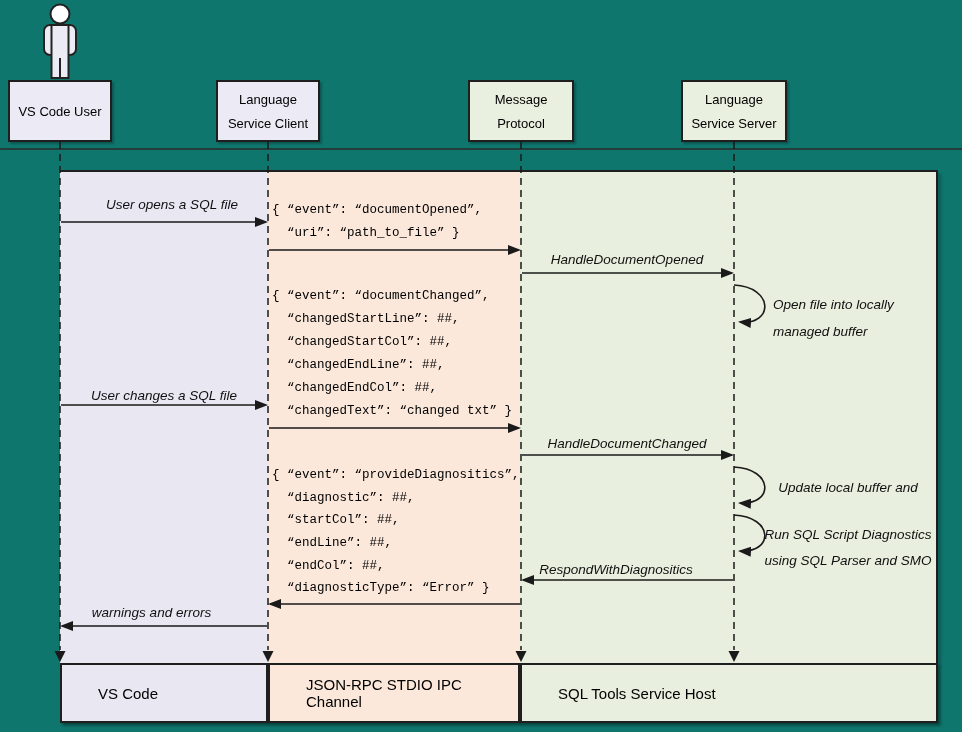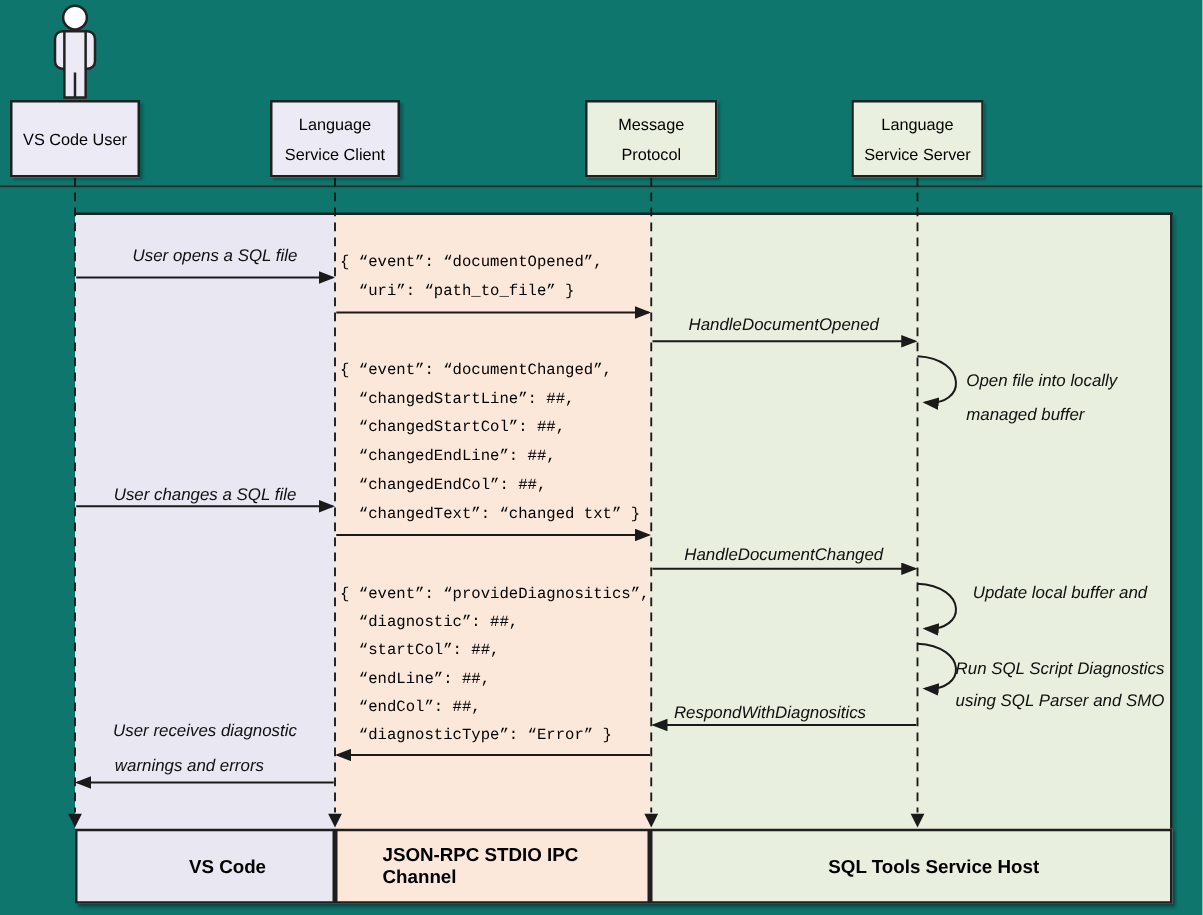--- a/index.html
+++ b/index.html
@@ -21,21 +21,21 @@
   
   .actor-box{height:62px;top:80px;box-sizing:border-box;border:2px solid #1f1f1f;
              box-shadow:2px 2px 2px rgba(0,0,0,.25);display:flex;flex-direction:column;
              align-items:center;justify-content:center;gap:9px;font-size:13px;color:#000;
              text-align:center;z-index:4;}
   .actor-lavender{background:#eceaf5;}
   .actor-green{background:#e9f0df;}
 
   
   .footer-box{top:663px;height:60px;box-sizing:border-box;border:2px solid #1f1f1f;
-              display:flex;align-items:center;justify-content:center;font-weight:bold;
+              display:flex;align-items:center;justify-content:flex-start;font-weight:normal;
               font-size:15px;color:#000;z-index:4;box-shadow:2px 2px 2px rgba(0,0,0,.25);padding-left:36px;}
   .footer-lavender{background:#e8e7f2;}
   .footer-peach{background:#fbe8da;}
   .footer-green{background:#e8efde;}
 
   
   .lbl{font-style:italic;font-size:13.5px;color:#101010;line-height:16px;z-index:3;white-space:nowrap;}
   .center{text-align:center;}
 
   
@@ -112,25 +112,24 @@
     <span>Language</span>
     <span>Service Server</span>
   </div>
 
   <div class="abs lbl center" style="left:62px;top:197px;width:220px;font-style:italic;">User opens a SQL file</div>
   <div class="abs lbl center" style="left:522px;top:252px;width:210px;">HandleDocumentOpened</div>
   <div class="abs lbl" style="left:773px;top:297px;">Open file into locally</div>
   <div class="abs lbl" style="left:773px;top:324px;">managed buffer</div>
   <div class="abs lbl center" style="left:62px;top:388px;width:204px;">User changes a SQL file</div>
   <div class="abs lbl center" style="left:522px;top:436px;width:210px;">HandleDocumentChanged</div>
-  <div class="abs lbl center" style="left:740px;top:466px;width:216px;">Update local buffer and</div>
+  <div class="abs lbl center" style="left:740px;top:480px;width:216px;">Update local buffer and</div>
   <div class="abs lbl center" style="left:740px;top:527px;width:216px;">Run SQL Script Diagnostics</div>
   <div class="abs lbl center" style="left:740px;top:553px;width:216px;">using SQL Parser and SMO</div>
   <div class="abs lbl center" style="left:508px;top:562px;width:216px;">RespondWithDiagnositics</div>
-  <div class="abs lbl center" style="left:62px;top:577px;width:204px;">User receives diagnostic</div>
   <div class="abs lbl center" style="left:62px;top:605px;width:179px;">warnings and errors</div>
 
   <div class="abs payload" style="left:272px;top:199px;">
     <div class="pl">{ “event”: “documentOpened”,</div>
     <div class="pl">“uri”: “path_to_file” }</div>
   </div>
 
   <div class="abs payload" style="left:272px;top:285px;">
     <div class="pl">{ “event”: “documentChanged”,</div>
     <div class="pl">“changedStartLine”: ##,</div>

